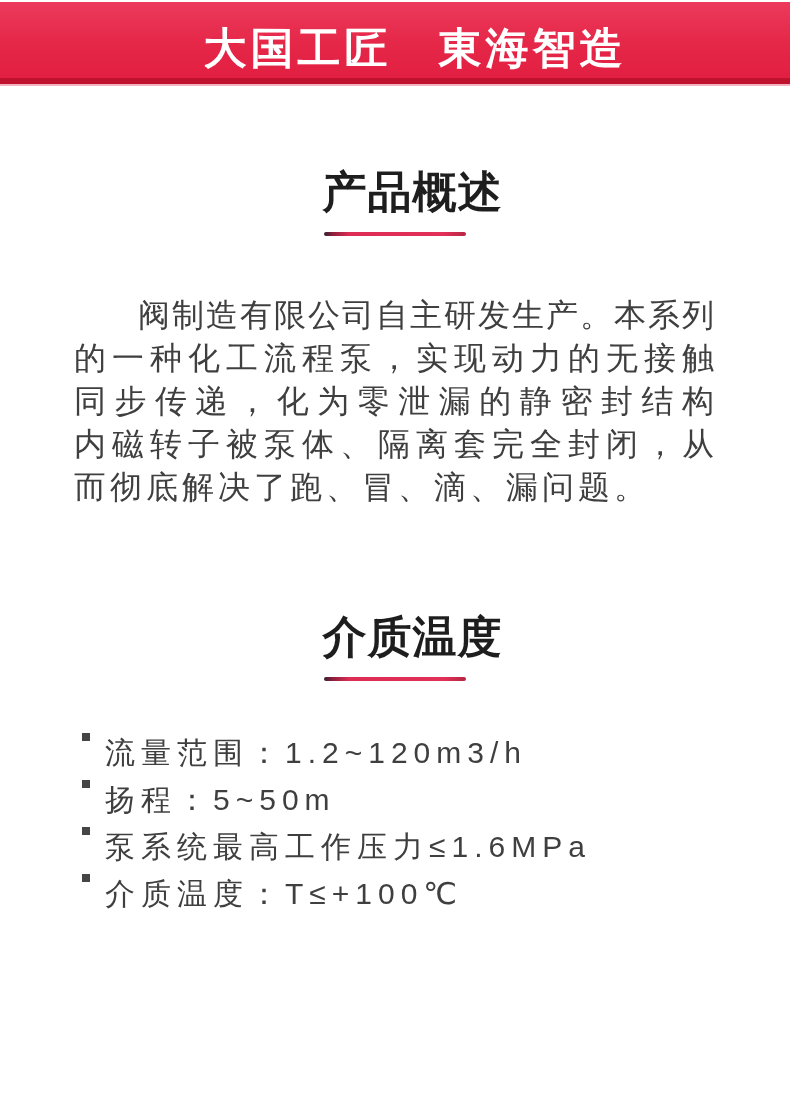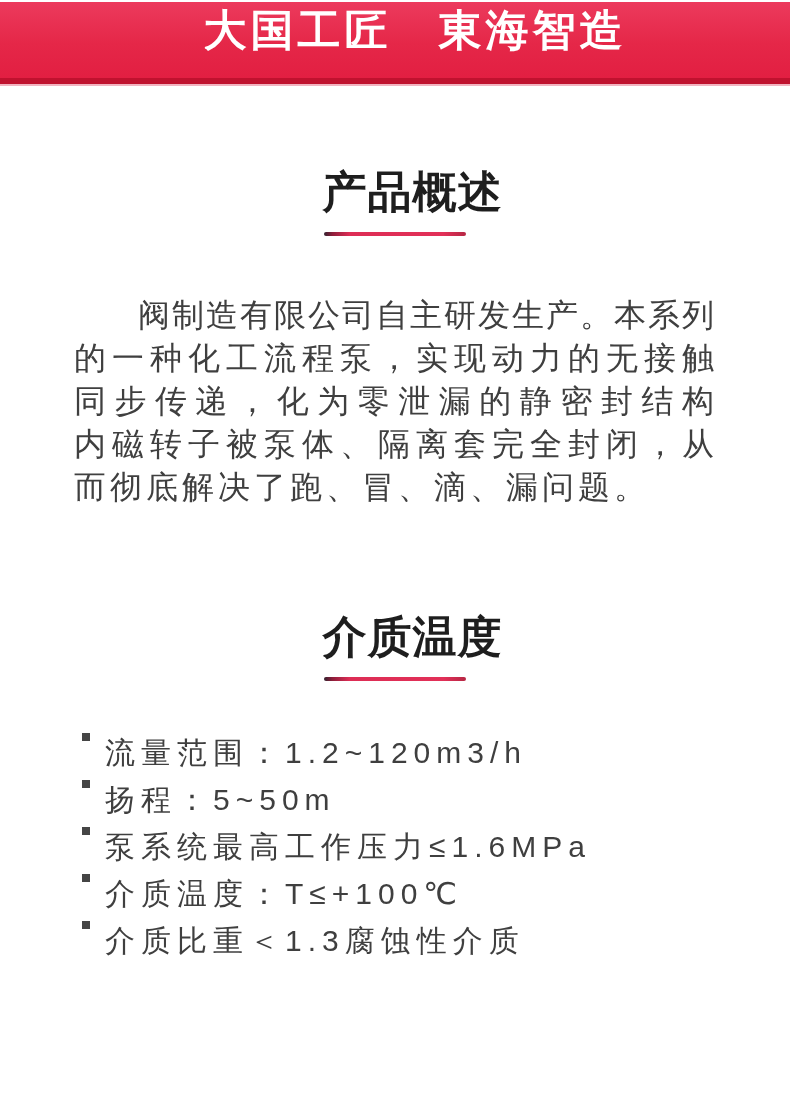--- a/index.html
+++ b/index.html
@@ -13,21 +13,21 @@
   }
 
   
   .banner {
     margin-top: 2px;
     height: 82px;
     background: linear-gradient(180deg, #ec3a5d 0%, #e52748 55%, #e21f42 100%);
     border-bottom: 6px solid #c0122f;
     box-shadow: 0 2px 0 #f2b3c0;
     display: flex;
-    align-items: flex-start;
+    align-items: flex-end;
     justify-content: center;
     padding-left: 40px;
   }
   .banner-title {
     color: #ffffff;
     font-size: 43px;
     font-weight: bold;
     letter-spacing: 4px;
     white-space: nowrap;
   }
@@ -133,20 +133,16 @@
         <span class="cond-text">扬程：5~50m</span>
       </li>
         <li class="cond-item">
         <span class="dot"></span>
         <span class="cond-text">泵系统最高工作压力≤1.6MPa</span>
       </li>
         <li class="cond-item">
         <span class="dot"></span>
         <span class="cond-text">介质温度：T≤+100℃</span>
       </li>
-        <li class="cond-item">
-        <span class="dot"></span>
-        <span class="cond-text">介质比重＜1.3腐蚀性介质</span>
-      </li>
       </ul>
   </section>
 
 </div>
 
 </body></html>

